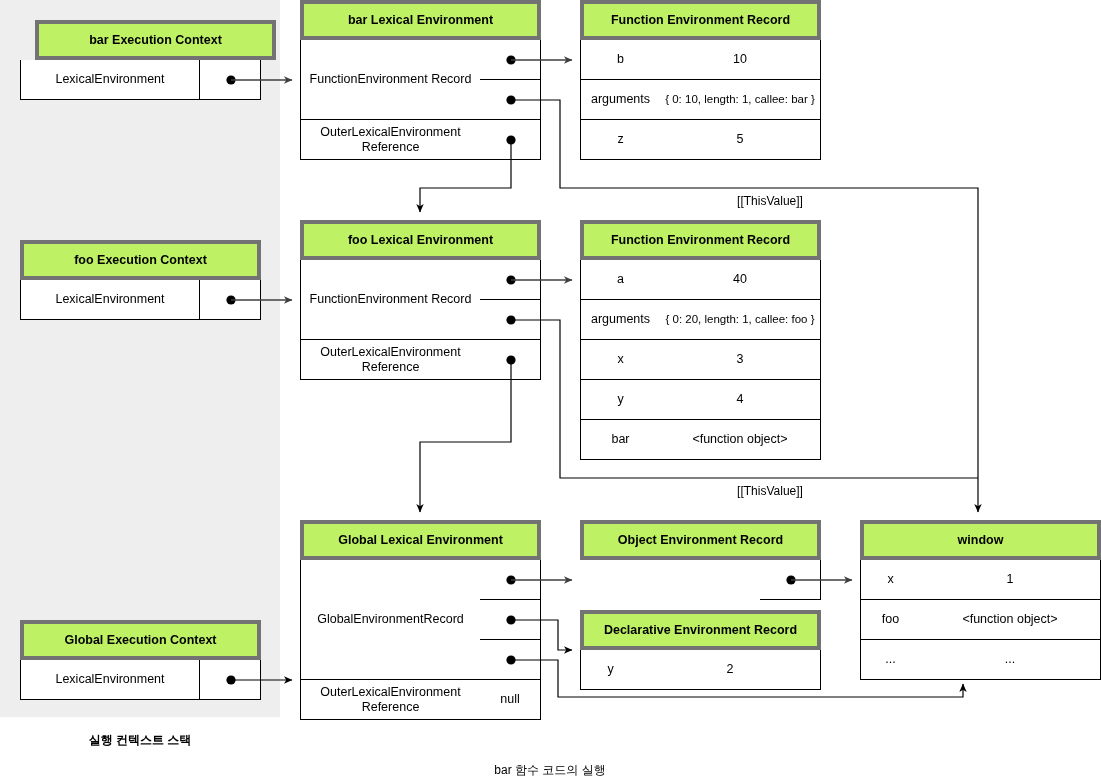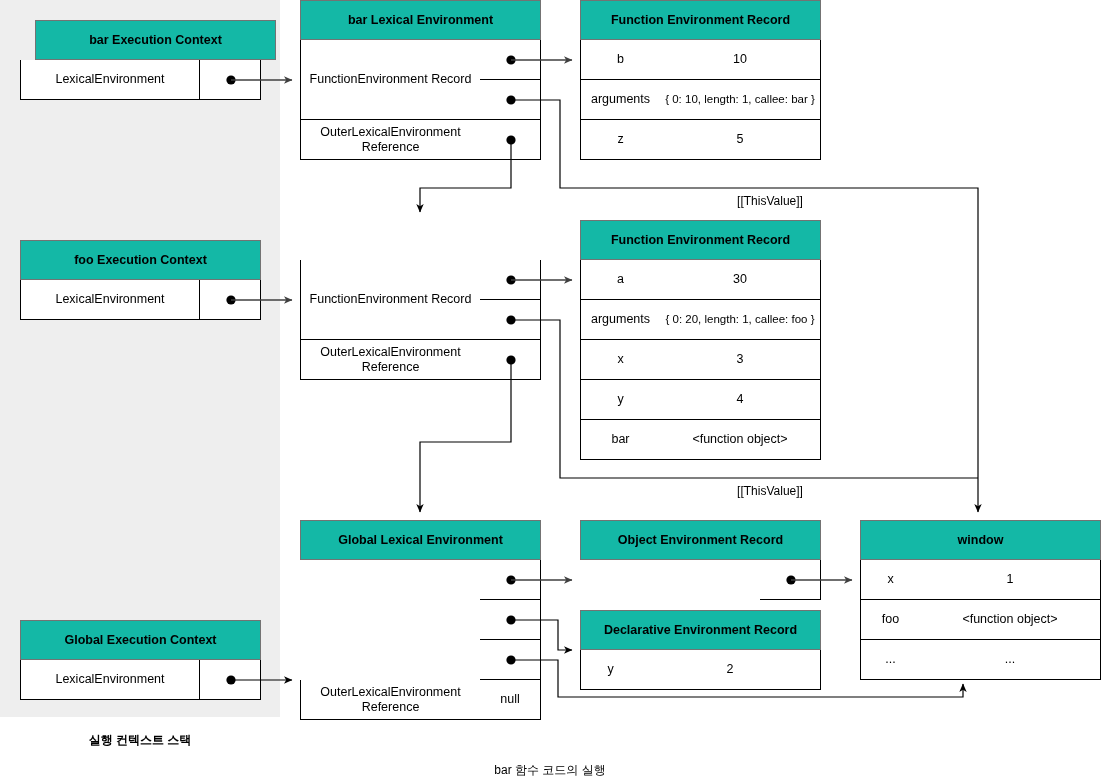--- a/index.html
+++ b/index.html
@@ -13,22 +13,22 @@
   }
   #stage{position:absolute;left:0;top:0;width:1101px;height:781px;}
 
   .gray-panel{
     position:absolute;
     background:#eeeeee;
     border:none;
   }
   .hdr{
     position:absolute;box-sizing:border-box;
-    background:#14b8a6;
-    border:1px solid #737373;
+    background:#bef264;
+    border:4px solid #737373;
     display:flex;align-items:center;justify-content:center;
     font-weight:bold;font-size:12.5px;letter-spacing:0px;
   }
   .cell{
     position:absolute;box-sizing:border-box;
     background:#ffffff;
     border:1px solid #000;
     display:flex;align-items:center;justify-content:center;
     font-size:12.5px;
     text-align:center;
@@ -90,41 +90,43 @@
   <div class="hdr" style="left:580px;top:0px;width:241px;height:40px;">Function Environment Record</div>
   <div class="cell nb-t" style="left:580px;top:40px;width:81px;height:40px;">b</div>
   <div class="cell nb-t nb-l" style="left:660px;top:40px;width:161px;height:40px;">10</div>
   <div class="cell nb-t" style="left:580px;top:80px;width:81px;height:40px;">arguments</div>
   <div class="cell nb-t nb-l small" style="left:660px;top:80px;width:161px;height:40px;">{ 0: 10, length: 1, callee: bar }</div>
   <div class="cell nb-t" style="left:580px;top:120px;width:81px;height:40px;">z</div>
   <div class="cell nb-t nb-l" style="left:660px;top:120px;width:161px;height:40px;">5</div>
 
   <div class="edge-label" style="left:700px;top:194px;width:140px;">[[ThisValue]]</div>
 
+  <div class="hdr" style="left:300px;top:220px;width:241px;height:40px;">foo Lexical Environment</div>
   <div class="cell nb-t" style="left:300px;top:260px;width:181px;height:80px;">FunctionEnvironment Record</div>
   <div class="cell nb-t nb-l" style="left:480px;top:260px;width:61px;height:40px;"></div>
   <div class="cell nb-t nb-l" style="left:480px;top:300px;width:61px;height:40px;"></div>
   <div class="cell nb-t" style="left:300px;top:340px;width:181px;height:40px;">OuterLexicalEnvironment Reference</div>
   <div class="cell nb-t nb-l" style="left:480px;top:340px;width:61px;height:40px;"></div>
 
   <div class="hdr" style="left:580px;top:220px;width:241px;height:40px;">Function Environment Record</div>
   <div class="cell nb-t" style="left:580px;top:260px;width:81px;height:40px;">a</div>
-  <div class="cell nb-t nb-l" style="left:660px;top:260px;width:161px;height:40px;">30</div>
+  <div class="cell nb-t nb-l" style="left:660px;top:260px;width:161px;height:40px;">40</div>
   <div class="cell nb-t" style="left:580px;top:300px;width:81px;height:40px;">arguments</div>
   <div class="cell nb-t nb-l small" style="left:660px;top:300px;width:161px;height:40px;">{ 0: 20, length: 1, callee: foo }</div>
   <div class="cell nb-t" style="left:580px;top:340px;width:81px;height:40px;">x</div>
   <div class="cell nb-t nb-l" style="left:660px;top:340px;width:161px;height:40px;">3</div>
   <div class="cell nb-t" style="left:580px;top:380px;width:81px;height:40px;">y</div>
   <div class="cell nb-t nb-l" style="left:660px;top:380px;width:161px;height:40px;">4</div>
   <div class="cell nb-t" style="left:580px;top:420px;width:81px;height:40px;">bar</div>
   <div class="cell nb-t nb-l" style="left:660px;top:420px;width:161px;height:40px;">&lt;function object&gt;</div>
 
   <div class="edge-label" style="left:700px;top:484px;width:140px;">[[ThisValue]]</div>
 
   <div class="hdr" style="left:300px;top:520px;width:241px;height:40px;">Global Lexical Environment</div>
+  <div class="cell nb-t" style="left:300px;top:560px;width:181px;height:120px;">GlobalEnvironmentRecord</div>
   <div class="cell nb-t nb-l" style="left:480px;top:560px;width:61px;height:40px;"></div>
   <div class="cell nb-t nb-l" style="left:480px;top:600px;width:61px;height:40px;"></div>
   <div class="cell nb-t nb-l" style="left:480px;top:640px;width:61px;height:40px;"></div>
   <div class="cell nb-t" style="left:300px;top:680px;width:181px;height:40px;">OuterLexicalEnvironment Reference</div>
   <div class="cell nb-t nb-l" style="left:480px;top:680px;width:61px;height:40px;">null</div>
 
   <div class="hdr" style="left:580px;top:520px;width:241px;height:40px;">Object Environment Record</div>
   <div class="cell nb-t nb-l" style="left:760px;top:560px;width:61px;height:40px;"></div>
 
   <div class="hdr" style="left:580px;top:610px;width:241px;height:40px;text-align:right;">Declarative Environment Record</div>

